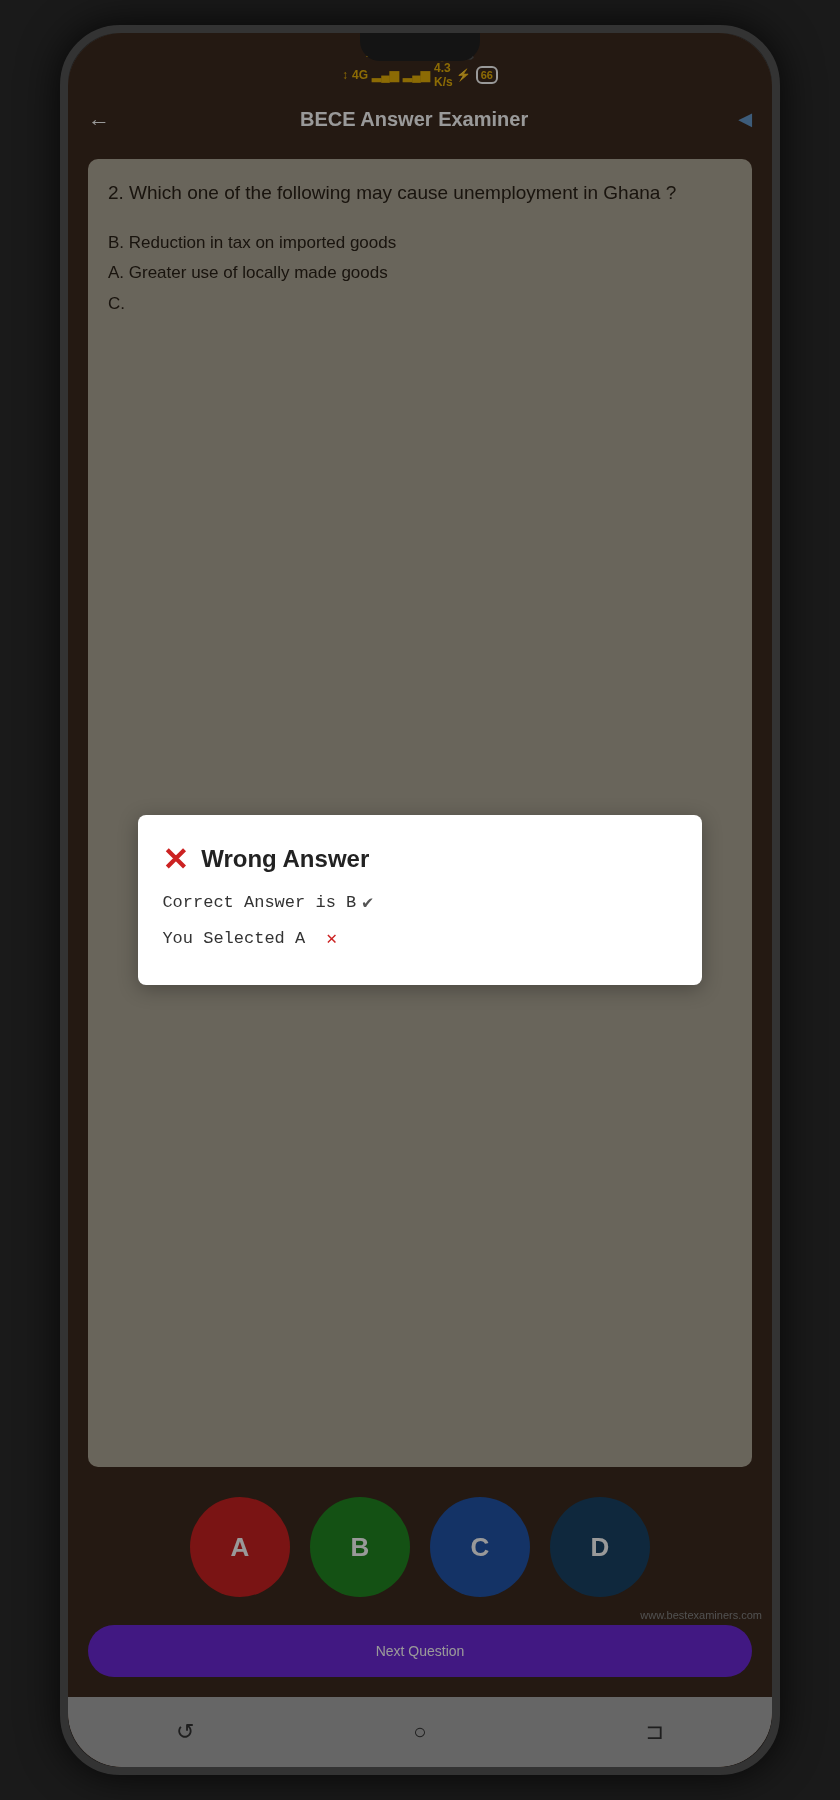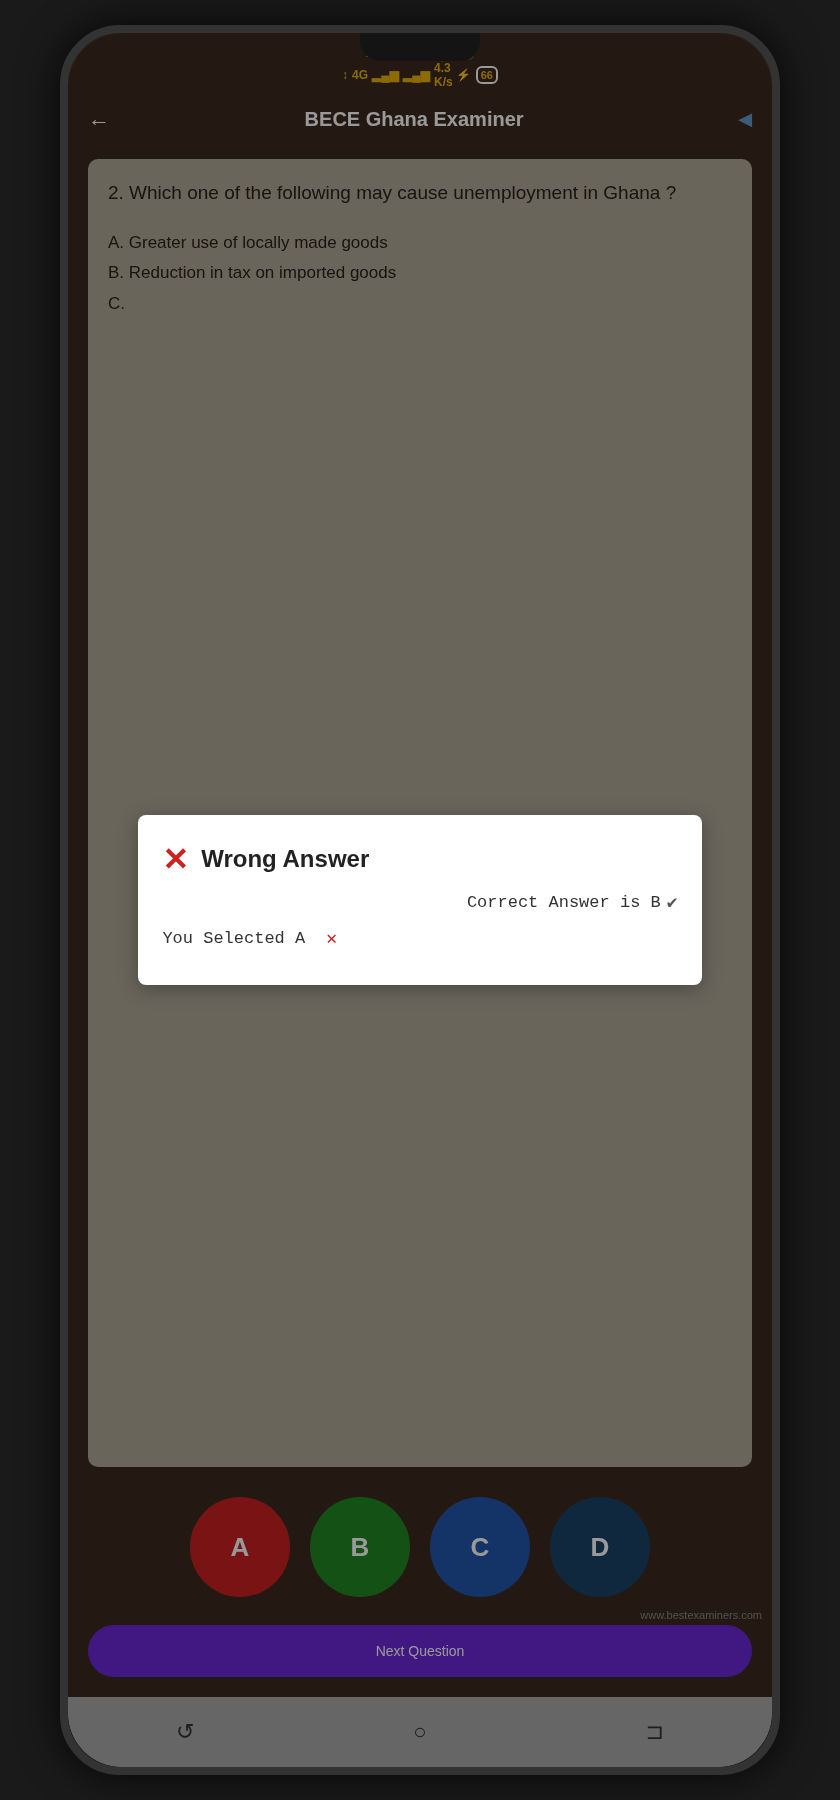--- a/index.html
+++ b/index.html
@@ -296,21 +296,20 @@
     }
 
     .correct-answer-row {
       font-size: 17px;
       color: #333;
       margin-bottom: 14px;
       font-family: 'Courier New', monospace;
       display: flex;
       align-items: center;
       gap: 6px;
-      justify-content: flex-end;
     }
 
     .check-mark {
       color: #555;
       font-size: 18px;
     }
 
     .selected-answer-row {
       font-size: 17px;
       color: #333;
@@ -365,29 +364,29 @@
         <span>4.3<br>K/s</span>
         <span>⚡</span>
         <span class="battery-box">
           <span>66</span>
         </span>
       </div>
     </div>
 
     <div class="app-bar">
       <span class="back-arrow">←</span>
-      <span class="app-title">BECE Ghana Examiner</span>
+      <span class="app-title">BECE Answer Examiner</span>
       <span class="speaker-icon">◀</span>
     </div>
 
 
     <div class="question-content">
       <div class="question-text">2. Which one of the following may cause unemployment in Ghana ?</div>
+      <div class="answer-option">B. Reduction in tax on imported goods</div>
       <div class="answer-option">A. Greater use of locally made goods</div>
-      <div class="answer-option">B. Reduction in tax on imported goods</div>
       <div class="answer-option">C.</div>
     </div>
 
     <div class="answer-buttons">
       <button class="answer-btn btn-a">A</button>
       <button class="answer-btn btn-b">B</button>
       <button class="answer-btn btn-c">C</button>
       <button class="answer-btn btn-d">D</button>
     </div>
 

